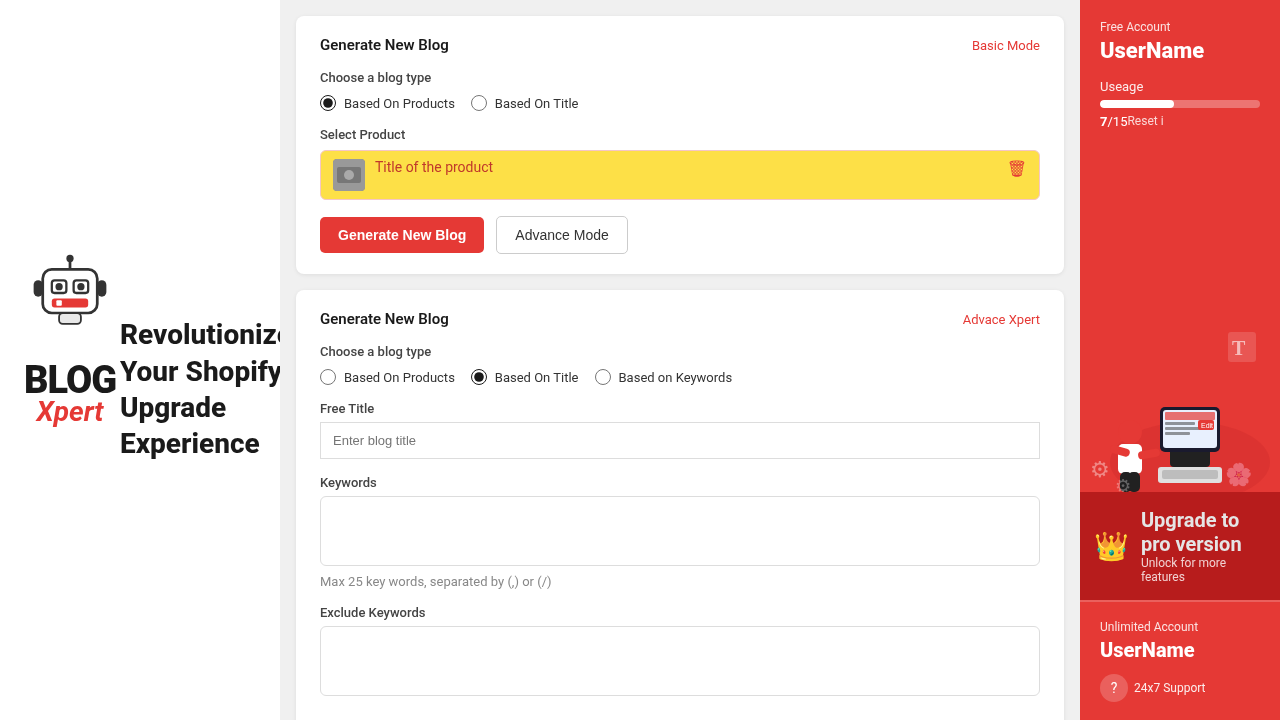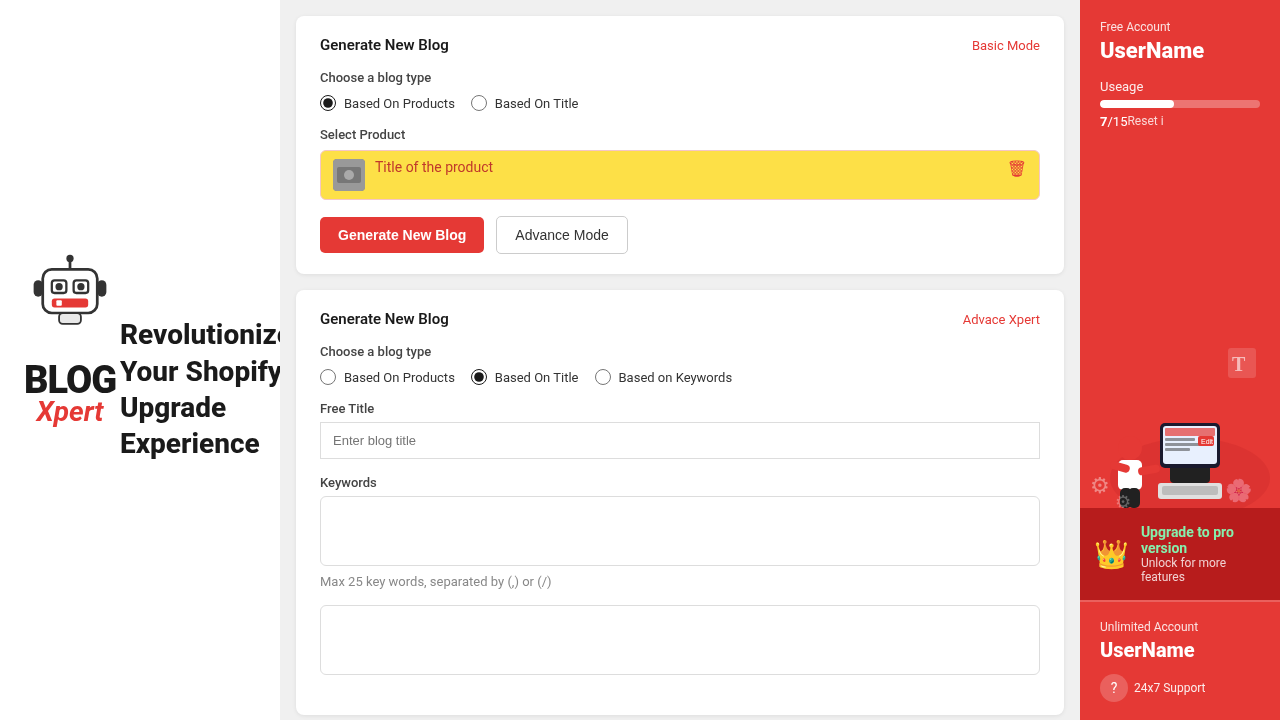--- a/index.html
+++ b/index.html
@@ -290,23 +290,23 @@
       padding: 16px 14px;
       gap: 12px;
       cursor: pointer;
     }
     .crown-icon {
       font-size: 28px;
       flex-shrink: 0;
     }
     .upgrade-text-block {}
     .upgrade-title {
-      font-size: 14px;
+      font-size: 20px;
       font-weight: 700;
-      color: #86efac;
+      color: #e5e5e5;
     }
     .upgrade-sub {
       font-size: 12px;
       color: rgba(255,255,255,0.8);
     }
 
     
     .account-card-bottom {
       background: #e53935;
       color: #fff;
@@ -434,20 +434,21 @@
     <div class="form-group">
       <label class="form-label">Free Title</label>
       <input class="form-input" type="text" placeholder="Enter blog title" style="">
     </div>
     <div class="form-group">
       <label class="form-label">Keywords</label>
       <textarea class="form-textarea" style=""></textarea>
       <div class="hint-text">Max 25 key words, separated by (,) or (/)</div>
     </div>
     <div class="form-group">
+      <label class="form-label">Exclude Keywords</label>
       <textarea class="form-textarea" style=""></textarea>
     </div>
 
   </div>
 
 </div>
 
 <div class="right-panel">
 
   <div class="account-card-top">

